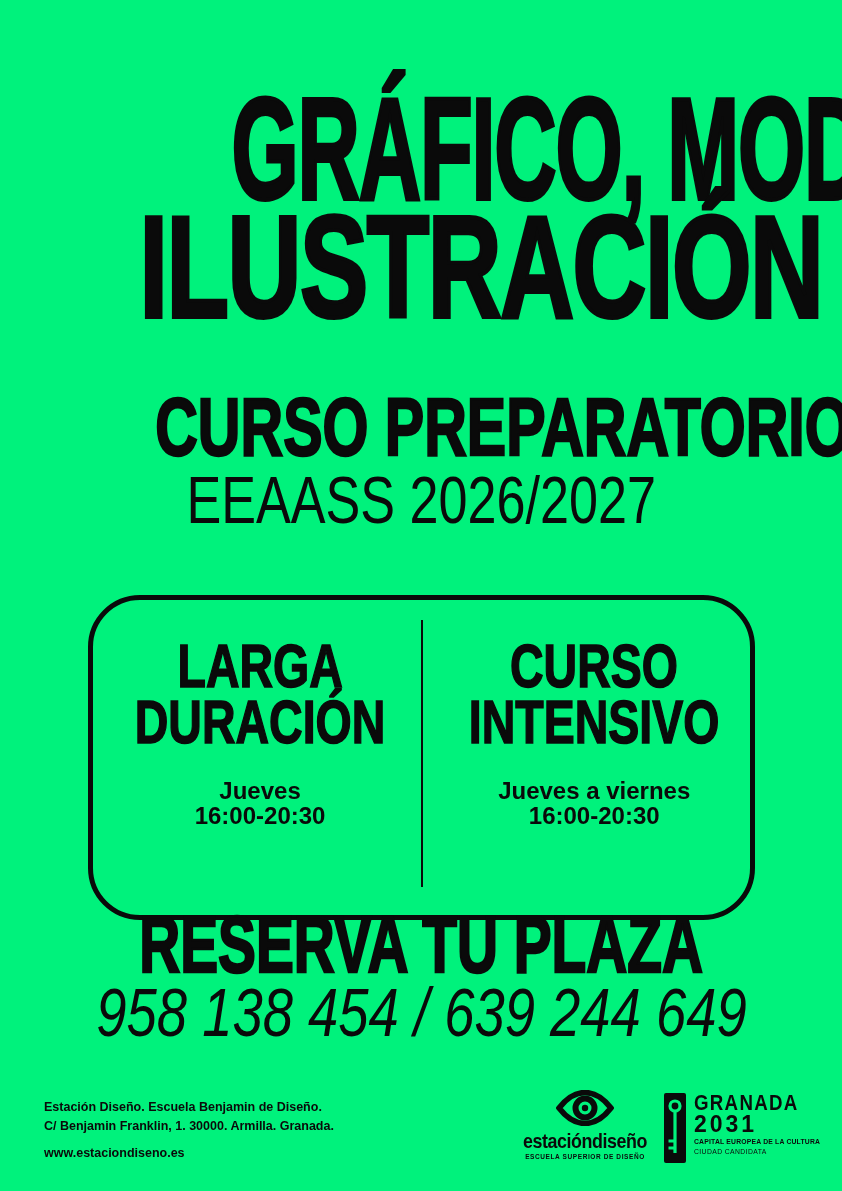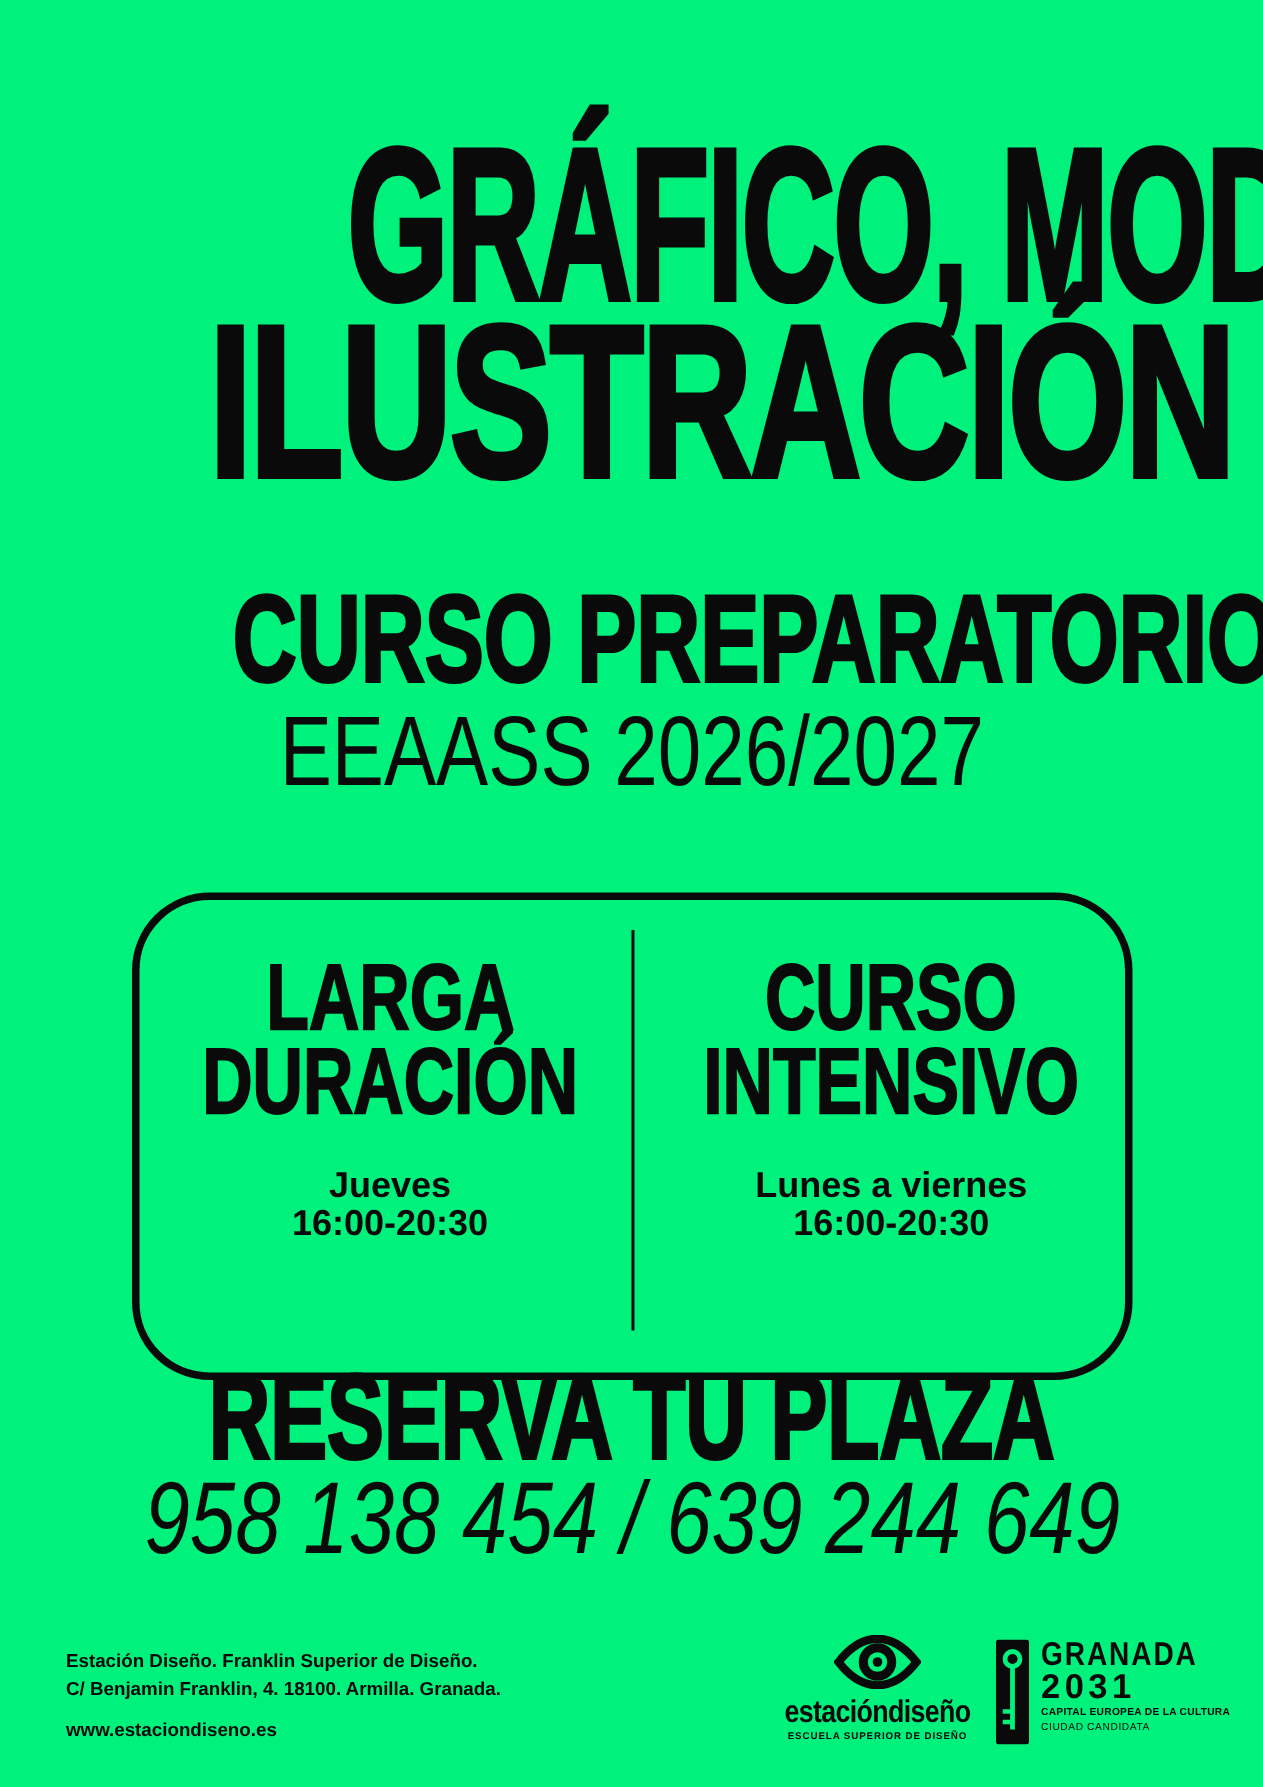--- a/index.html
+++ b/index.html
@@ -75,31 +75,31 @@
   <div class="schedule-cell">
     <span class="cell-title"><span class="cond">LARGA</span></span>
     <span class="cell-title"><span class="cond">DURACIÓN</span></span>
     <span class="cell-days">Jueves</span>
     <span class="cell-hours">16:00-20:30</span>
   </div>
   <div class="schedule-divider"></div>
   <div class="schedule-cell">
     <span class="cell-title"><span class="cond">CURSO</span></span>
     <span class="cell-title"><span class="cond">INTENSIVO</span></span>
-    <span class="cell-days">Lunes a viernes</span>
+    <span class="cell-days">Jueves a viernes</span>
     <span class="cell-hours">16:00-20:30</span>
   </div>
 </div>
 
 <div class="abs cta-heading"><span class="cond">RESERVA TU PLAZA</span></div>
 <div class="abs cta-phones"><span class="cond">958 138 454 / 639 244 649</span></div>
 
 <div class="footer-address">
-  <div>Estación Diseño. Franklin Superior de Diseño.</div>
-  <div>C/ Benjamin Franklin, 4. 18100. Armilla. Granada.</div>
+  <div>Estación Diseño. Escuela Benjamin de Diseño.</div>
+  <div>C/ Benjamin Franklin, 1. 30000. Armilla. Granada.</div>
 </div>
 <div class="footer-website">www.estaciondiseno.es</div>
 
 <div class="logo-estacion">
   <span>
     <svg width="58" height="36" viewBox="0 0 58 36">
       <path d="M3,18 Q15,2.5 29,2.5 Q43,2.5 55,18 Q43,33.5 29,33.5 Q15,33.5 3,18 Z" fill="none" stroke="#0a0a0a" stroke-width="5.5"></path>
       <circle cx="29" cy="18" r="9.5" fill="none" stroke="#0a0a0a" stroke-width="6"></circle>
       <circle cx="29" cy="18" r="3.2" fill="#0a0a0a"></circle>
     </svg>

